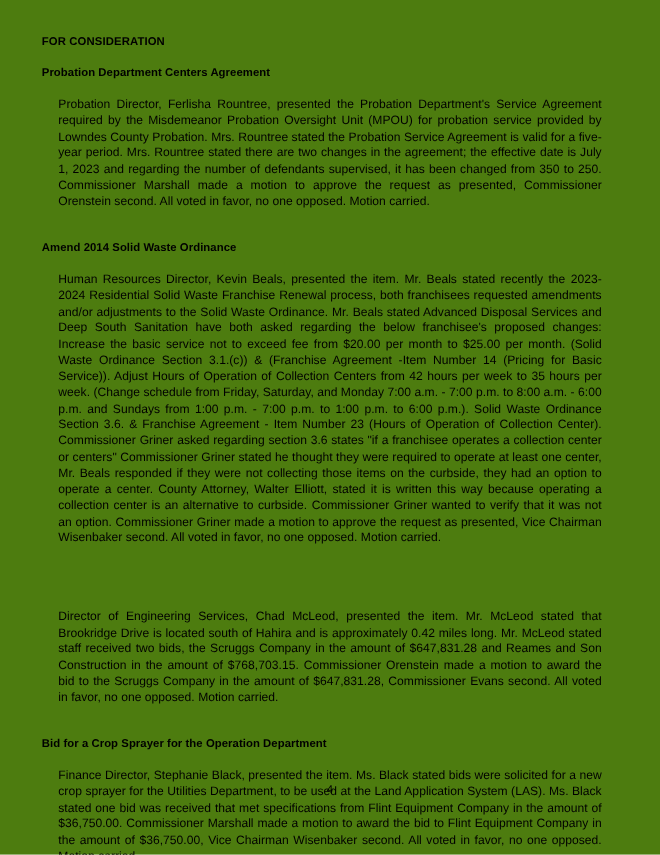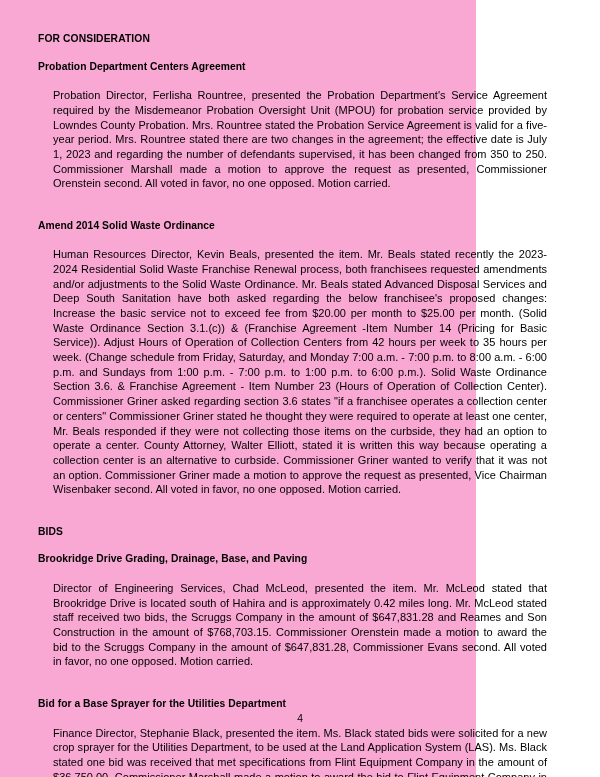--- a/index.html
+++ b/index.html
@@ -12,23 +12,23 @@
     height: 777px;
     font-family: "Liberation Sans", sans-serif;
     color: #000000;
     position: relative;
     overflow: hidden;
   }
   .page {
     position: absolute;
     left: 0;
     top: 0;
-    width: 476px;
+    width: 600px;
     height: 777px;
-    background: #f9a8d4;
+    background: #4d7c0f;
   }
   .content {
     position: absolute;
     left: 38px;
     top: 32px;
     width: 524px;
   }
   .section-title {
     font-size: 10.3px;
     font-weight: bold;
@@ -77,29 +77,27 @@
     <h2 class="sub-head">Probation Department Centers Agreement</h2>
     <p class="body-text">Probation Director, Ferlisha Rountree, presented the Probation Department's Service Agreement required by the Misdemeanor Probation Oversight Unit (MPOU) for probation service provided by Lowndes County Probation.  Mrs. Rountree stated the Probation Service Agreement is valid for a five-year period.  Mrs. Rountree stated there are two changes in the agreement; the effective date is July 1, 2023 and regarding the number of defendants supervised, it has been changed from 350 to 250.  Commissioner Marshall made a motion to approve the request as presented, Commissioner Orenstein second.  All voted in favor, no one opposed.  Motion carried.</p>
 
     <div class="gap-md"></div>
 
     <h2 class="sub-head">Amend 2014 Solid Waste Ordinance</h2>
     <p class="body-text">Human Resources Director, Kevin Beals, presented the item.  Mr. Beals stated recently the 2023-2024 Residential Solid Waste Franchise Renewal process, both franchisees requested amendments and/or adjustments to the Solid Waste Ordinance.  Mr. Beals stated Advanced Disposal Services and Deep South Sanitation have both asked regarding the below franchisee's proposed changes: Increase the basic service not to exceed fee from $20.00 per month to $25.00 per month. (Solid Waste Ordinance Section 3.1.(c)) &amp; (Franchise Agreement -Item Number 14 (Pricing for Basic Service)).  Adjust Hours of Operation of Collection Centers from 42 hours per week to 35 hours per week. (Change schedule from Friday, Saturday, and Monday 7:00 a.m. - 7:00 p.m. to 8:00 a.m. - 6:00 p.m. and Sundays from 1:00 p.m. - 7:00 p.m. to 1:00 p.m. to 6:00 p.m.). Solid Waste Ordinance Section 3.6. &amp; Franchise Agreement - Item Number 23 (Hours of Operation of Collection Center).  Commissioner Griner asked regarding section 3.6 states "if a franchisee operates a collection center or centers" Commissioner Griner stated he thought they were required to operate at least one center, Mr. Beals responded if they were not collecting those items on the curbside, they had an option to operate a center.  County Attorney, Walter Elliott, stated it is written this way because operating a collection center is an alternative to curbside. Commissioner Griner wanted to verify that it was not an option.  Commissioner Griner made a motion to approve the request as presented, Vice Chairman Wisenbaker second.  All voted in favor, no one opposed.  Motion carried.</p>
 
     <div class="gap-md"></div>
 
-    <h1 class="section-title">BIDS</h1>
 
     <div class="gap-lg"></div>
 
-    <h2 class="sub-head">Brookridge Drive Grading, Drainage, Base, and Paving</h2>
     <p class="body-text">Director of Engineering Services, Chad McLeod, presented the item.  Mr. McLeod stated that Brookridge Drive is located south of Hahira and is approximately 0.42 miles long.  Mr. McLeod stated staff received two bids, the Scruggs Company in the amount of $647,831.28 and Reames and Son Construction in the amount of $768,703.15.  Commissioner Orenstein made a motion to award the bid to the Scruggs Company in the amount of $647,831.28, Commissioner Evans second.  All voted in favor, no one opposed.  Motion carried.</p>
 
     <div class="gap-md"></div>
 
-    <h2 class="sub-head">Bid for a Base Sprayer for the Utilities Department</h2>
+    <h2 class="sub-head">Bid for a Crop Sprayer for the Operation Department</h2>
     <p class="body-text">Finance Director, Stephanie Black, presented the item.  Ms. Black stated bids were solicited for a new crop sprayer for the Utilities Department, to be used at the Land Application System (LAS).  Ms. Black stated one bid was received that met specifications from Flint Equipment Company in the amount of $36,750.00.  Commissioner Marshall made a motion to award the bid to Flint Equipment Company in the amount of $36,750.00, Vice Chairman Wisenbaker second.  All voted in favor, no one opposed.  Motion carried.</p>
 
   </div>
 
   <div class="page-number">4</div>
 
 </div>
 
 </body></html>

